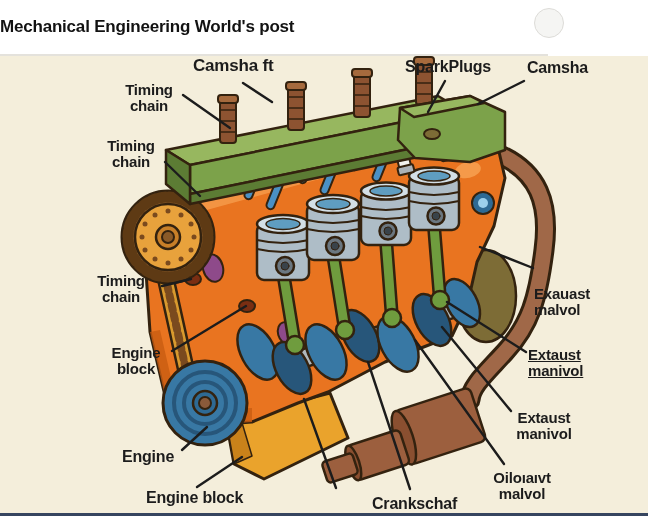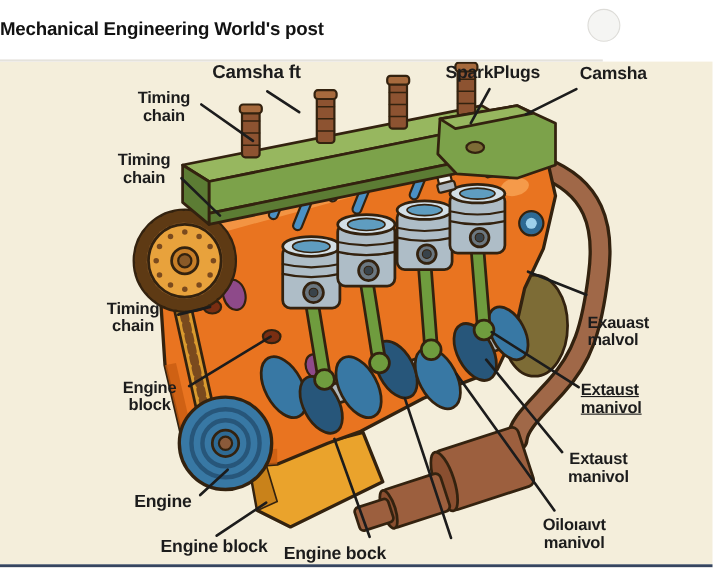--- a/index.html
+++ b/index.html
@@ -282,24 +282,24 @@
   <div class="lbl" style="left:118px;top:82px;width:62px;text-align:center;font-size:15px;">Timing
 chain</div>
   <div class="lbl" style="left:96px;top:138px;width:70px;text-align:center;font-size:15px;">Timing
 chain</div>
   <div class="lbl" style="left:84px;top:273px;width:74px;text-align:center;font-size:15px;">Timing
 chain</div>
   <div class="lbl" style="left:106px;top:345px;width:60px;text-align:center;font-size:15px;">Engine
 block</div>
   <div class="lbl" style="left:122px;top:449px;font-size:16px;">Engine</div>
   <div class="lbl" style="left:146px;top:490px;font-size:16px;">Engine block</div>
-  <div class="lbl" style="left:258px;top:496px;font-size:16px;">Engine bock</div>
+  <div class="lbl" style="left:372px;top:496px;font-size:16px;">Crankschaf</div>
   <div class="lbl" style="left:534px;top:252px;font-size:15px;margin-top:34px;">Exauast
 malvol</div>
   <div class="lbl" style="left:528px;top:347px;font-size:15px;text-decoration:underline;">Extaust
 manivol</div>
   <div class="lbl" style="left:508px;top:410px;width:72px;text-align:center;font-size:15px;">Extaust
 manivol</div>
   <div class="lbl" style="left:484px;top:470px;width:76px;text-align:center;font-size:15px;">Oiloıaıvt
-manivol</div>
+malvol</div>
 
   <div class="bottom-strip"></div>
 </div>
 
 </body></html>

